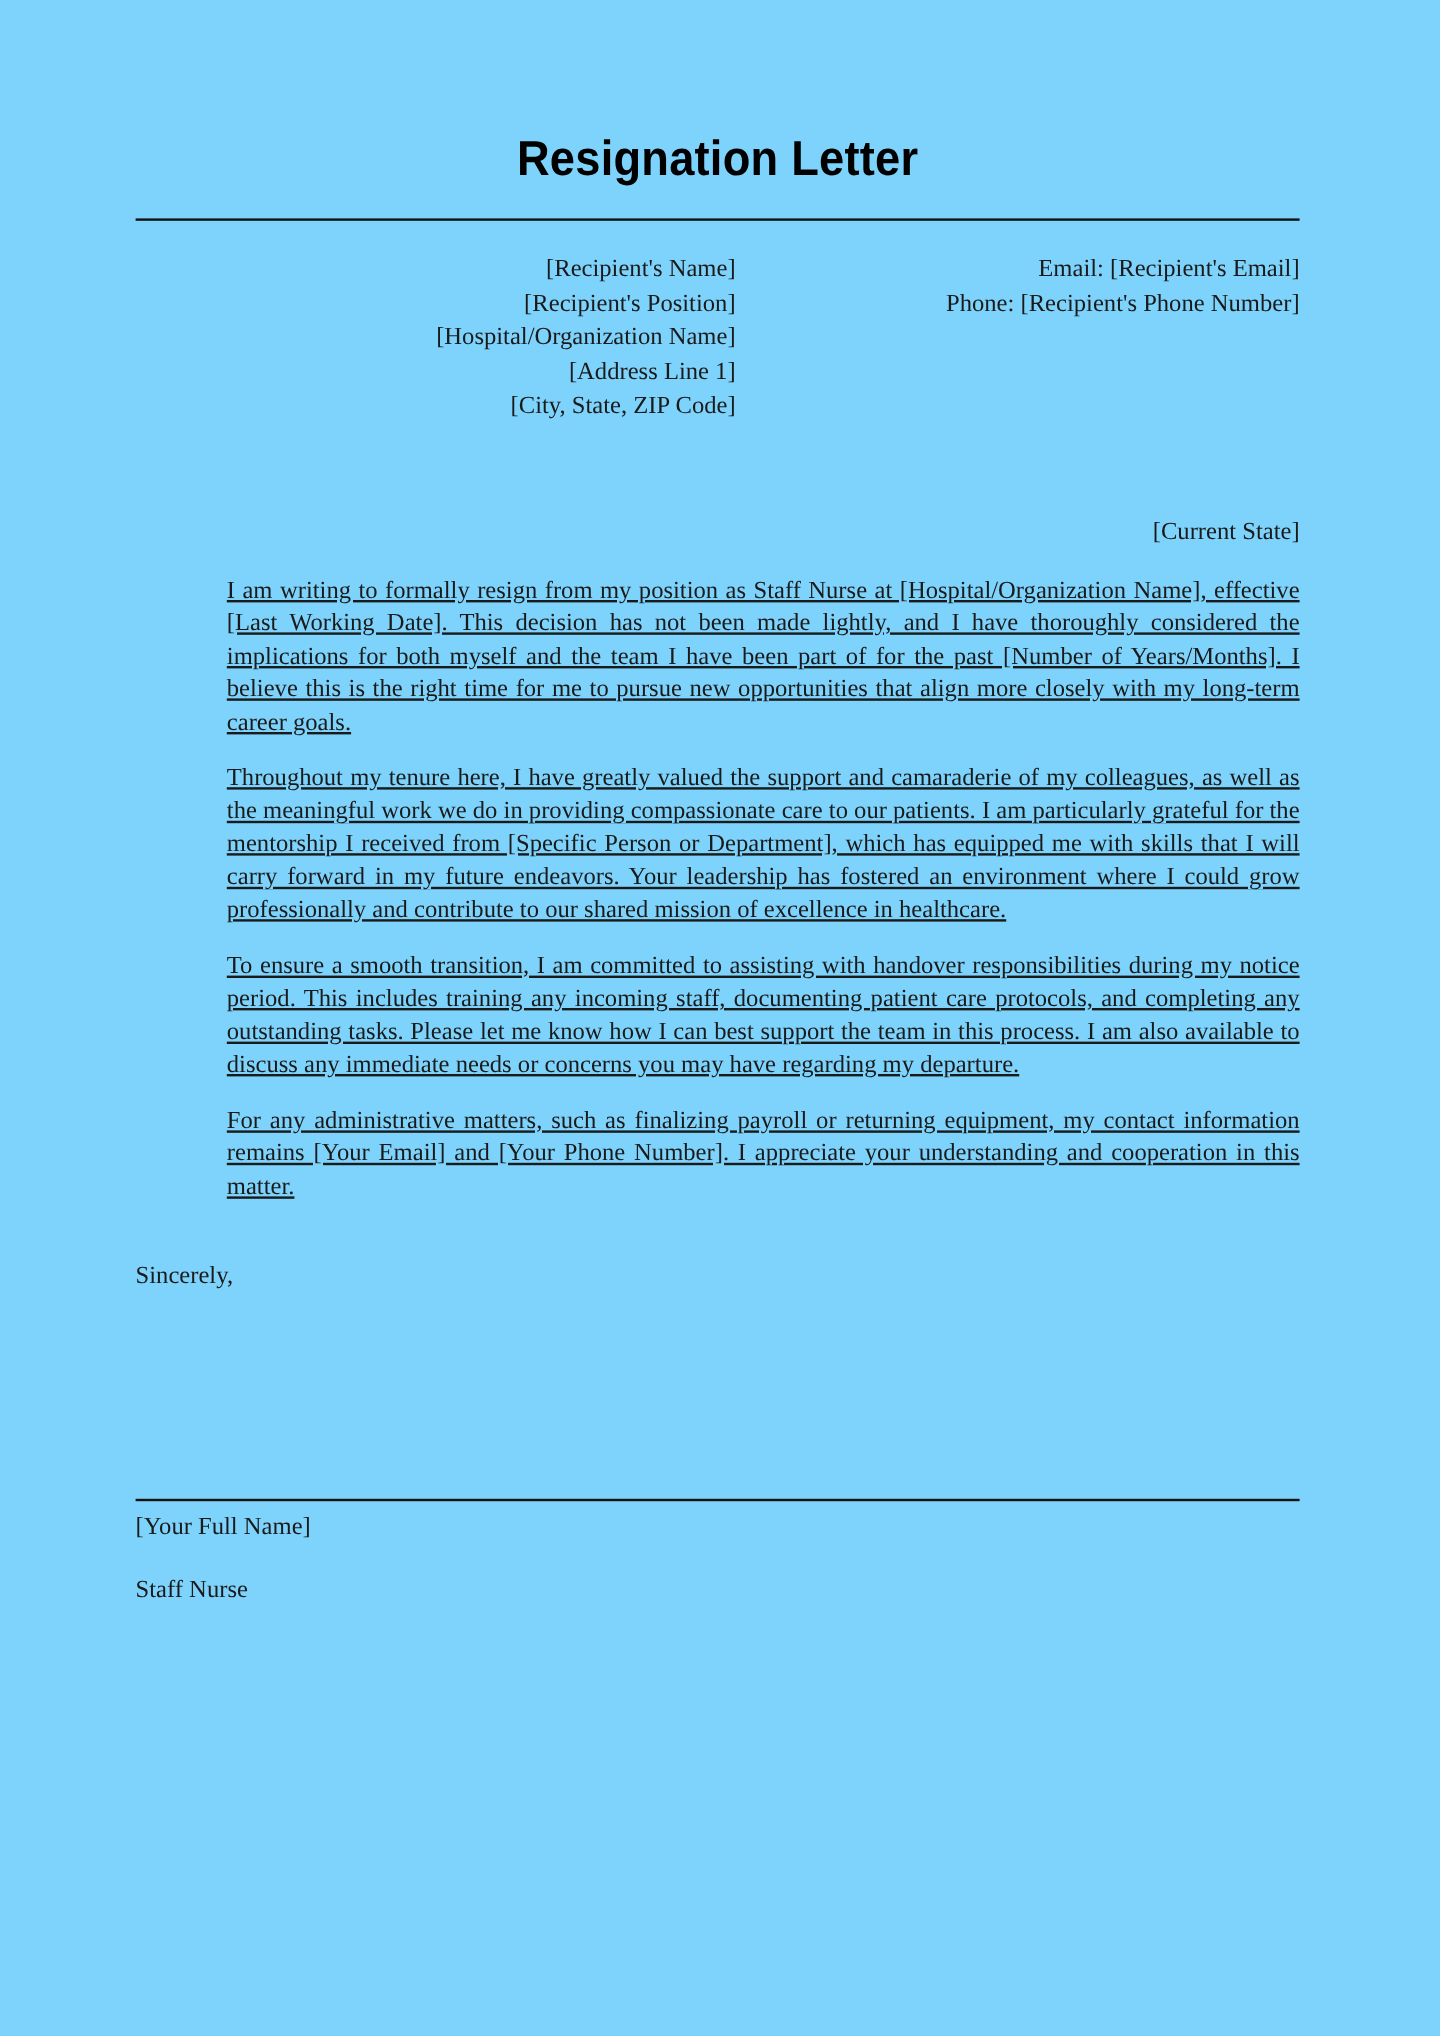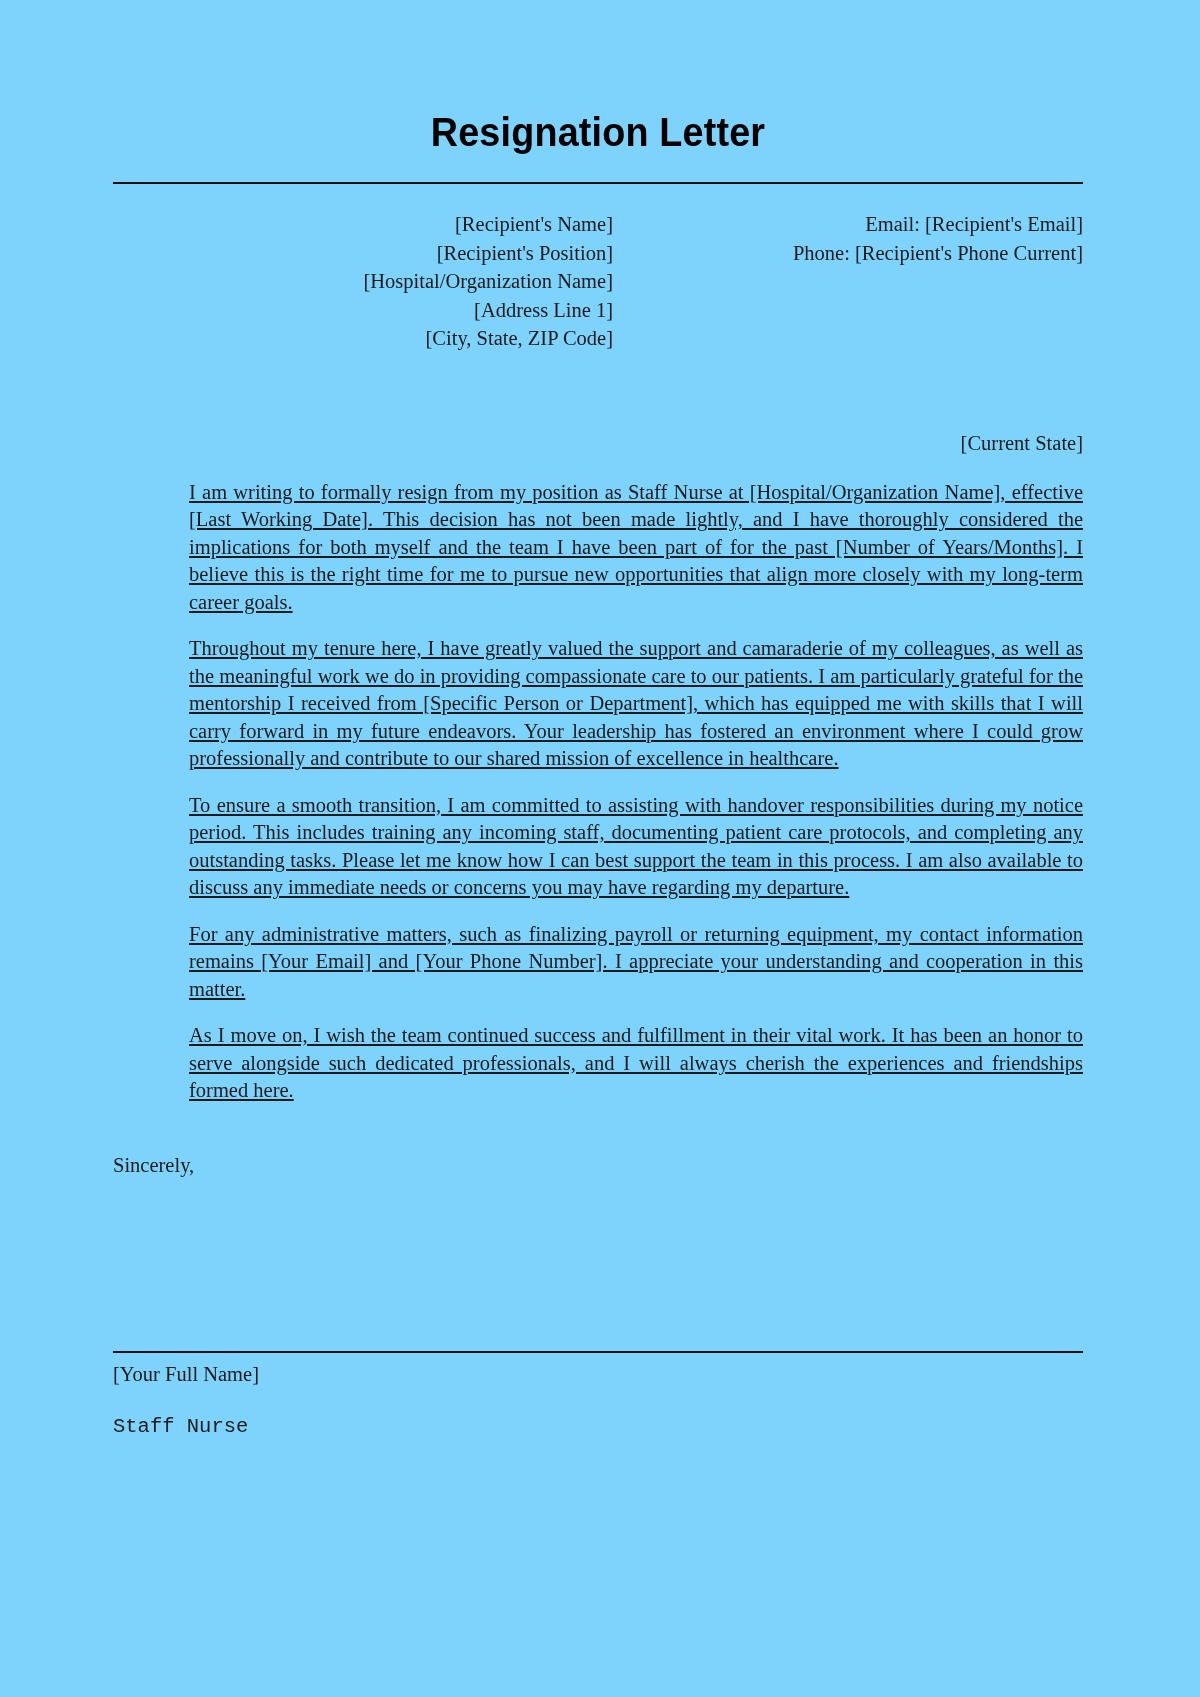--- a/index.html
+++ b/index.html
@@ -132,21 +132,20 @@
     line-height: 28px;
     margin-top: 7px;
     color: #1a1a1a;
   }
 
   .sign-role {
     font-size: 20.5px;
     line-height: 28px;
     margin-top: 25px;
     color: #1a1a1a;
-    font-family: Liberation Mono, monospace;
   }
 </style>
 </head>
 <body>
 
 <div class="page">
   <div class="content">
 
     <h1 class="doc-title">Resignation Letter</h1>
 
@@ -155,33 +154,32 @@
     <div class="header-block">
       <div class="header-col-left">
         <div class="header-line">[Recipient's Name]</div>
         <div class="header-line">[Recipient's Position]</div>
         <div class="header-line">[Hospital/Organization Name]</div>
         <div class="header-line">[Address Line 1]</div>
         <div class="header-line">[City, State, ZIP Code]</div>
       </div>
       <div class="header-col-right">
         <div class="header-line">Email: [Recipient's Email]</div>
-        <div class="header-line">Phone: [Recipient's Phone Current]</div>
+        <div class="header-line">Phone: [Recipient's Phone Number]</div>
       </div>
     </div>
 
     <div class="date-line">[Current State]</div>
 
 
     <div class="body-block">
       <p class="body-par">I am writing to formally resign from my position as Staff Nurse at [Hospital/Organization Name], effective [Last Working Date]. This decision has not been made lightly, and I have thoroughly considered the implications for both myself and the team I have been part of for the past [Number of Years/Months]. I believe this is the right time for me to pursue new opportunities that align more closely with my long-term career goals.</p>
       <p class="body-par">Throughout my tenure here, I have greatly valued the support and camaraderie of my colleagues, as well as the meaningful work we do in providing compassionate care to our patients. I am particularly grateful for the mentorship I received from [Specific Person or Department], which has equipped me with skills that I will carry forward in my future endeavors. Your leadership has fostered an environment where I could grow professionally and contribute to our shared mission of excellence in healthcare.</p>
       <p class="body-par">To ensure a smooth transition, I am committed to assisting with handover responsibilities during my notice period. This includes training any incoming staff, documenting patient care protocols, and completing any outstanding tasks. Please let me know how I can best support the team in this process. I am also available to discuss any immediate needs or concerns you may have regarding my departure.</p>
       <p class="body-par">For any administrative matters, such as finalizing payroll or returning equipment, my contact information remains [Your Email] and [Your Phone Number]. I appreciate your understanding and cooperation in this matter.</p>
-      <p class="body-par">As I move on, I wish the team continued success and fulfillment in their vital work. It has been an honor to serve alongside such dedicated professionals, and I will always cherish the experiences and friendships formed here.</p>
     </div>
 
     <div class="closing">Sincerely,</div>
 
     <div class="signature-space"></div>
 
     <hr class="signature-rule">
 
     <div class="sign-name">[Your Full Name]</div>
 

